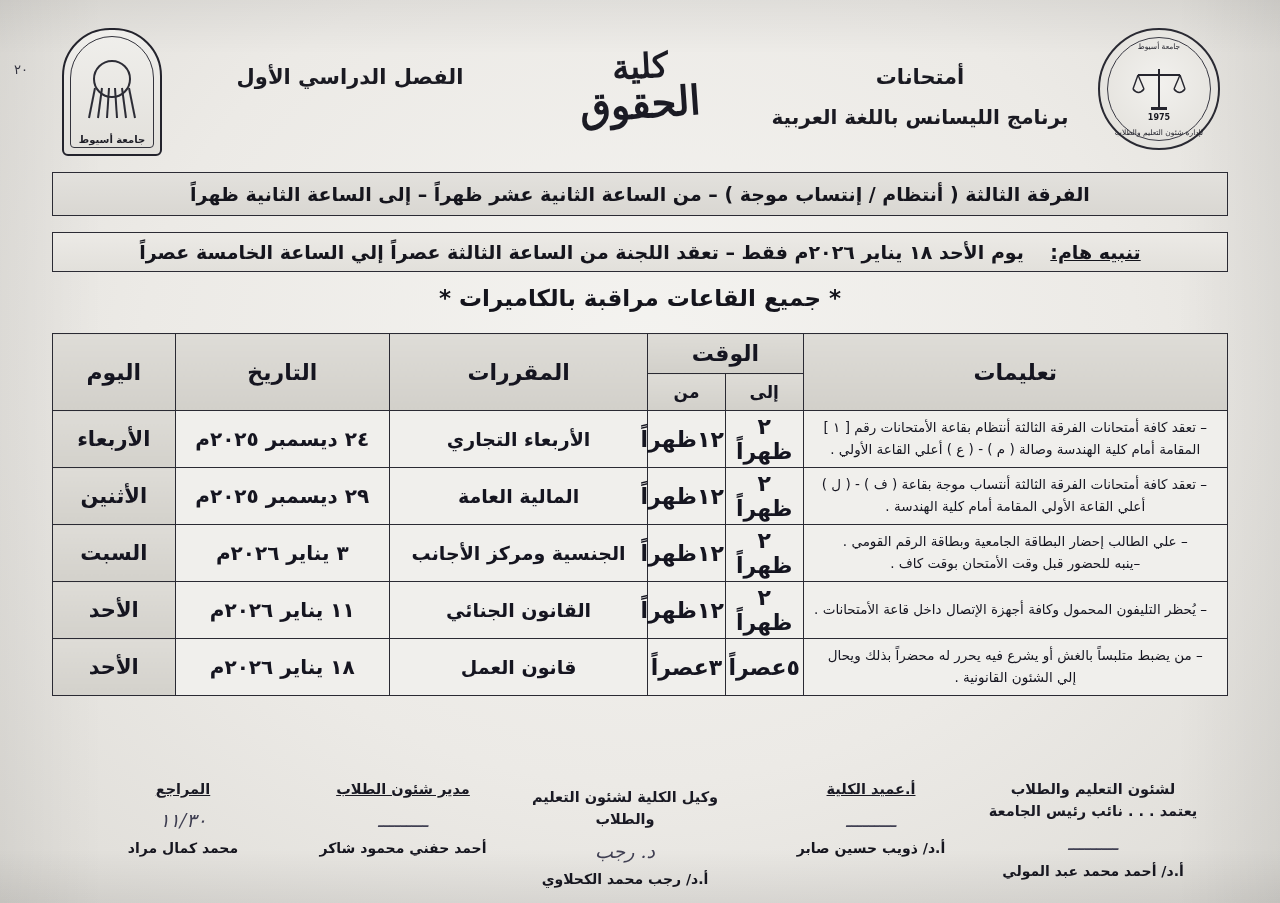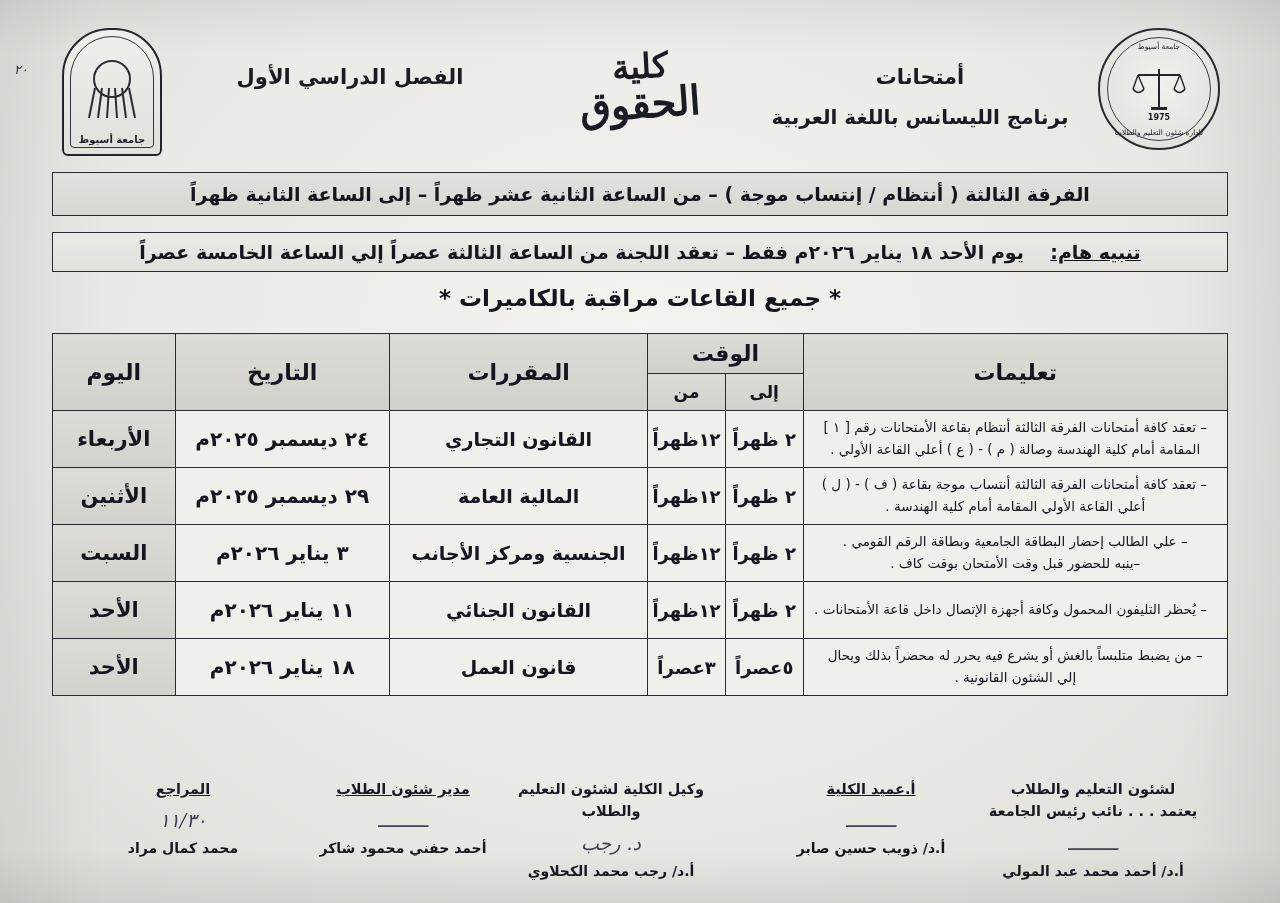--- a/index.html
+++ b/index.html
@@ -227,21 +227,21 @@
   .th-time   { width: 142px; font-size: 22px; }
   .th-sub    { font-size: 17px; height: 34px; }
   .th-notes  { font-size: 22px; margin-top: 40px; }
   .r1 { height: 40px; }
   .cell-day {
     font-size: 21px; font-weight: bold;
     background: linear-gradient(180deg,#dedcd7 0%, #d3d1cb 100%);
   }
   .cell-date { font-size: 20px; font-weight: bold; }
   .cell-course { font-size: 19px; font-weight: bold; }
-  .cell-time { font-size: 18px; font-weight: bold; width: 71px; }
+  .cell-time { font-size: 22px; font-weight: bold; width: 71px; }
   tbody tr { height: 57px; }
   td.notes {
     text-align: right;
     vertical-align: middle;
     padding: 3px 20px;
     font-size: 13.5px;
     line-height: 1.62;
     font-weight: normal;
   }
   td.notes div { white-space: nowrap; }
@@ -276,30 +276,29 @@
     opacity: .85;
     letter-spacing: 1px;
   }
   .sig .name {
     font-size: 14px;
     font-weight: bold;
     color: #16161f;
   }
   .sig-1 { right: 10px;  }   
   .sig-2 { right: 232px; }   
-  .sig-3 { right: 492px; }   
+  .sig-3 { right: 478px; margin-top: 8px; }   
   .sig-4 { right: 700px; }   
   .sig-5 { right: 920px; }   
   .corner-mark {
     position: absolute;
     top: 44px;
     left: 14px;
     font-size: 13px;
     color: #33333f;
-    font-style: italic;
   }
 </style>
 </head>
 <body>
 
 <div class="page">
   <div class="scan-noise"></div>
 
   <div class="header">
 
@@ -390,21 +389,21 @@
         </tr>
       </thead>
       <tbody>
         <tr>
           <td class="notes">
             <div>– تعقد كافة أمتحانات الفرقة الثالثة أنتظام بقاعة الأمتحانات رقم [ ١ ]</div>
             <div>المقامة أمام كلية الهندسة وصالة ( م ) - ( ع ) أعلي القاعة الأولي .</div>
           </td>
           <td class="cell-time">٢ ظهراً</td>
           <td class="cell-time">١٢ظهراً</td>
-          <td class="cell-course">القانون التجاري</td>
+          <td class="cell-course">الأربعاء التجاري</td>
           <td class="cell-date">٢٤ ديسمبر ٢٠٢٥م</td>
           <td class="cell-day">الأربعاء</td>
         </tr>
         <tr>
           <td class="notes">
             <div>– تعقد كافة أمتحانات الفرقة الثالثة أنتساب موجة بقاعة ( ف ) - ( ل )</div>
             <div>أعلي القاعة الأولي المقامة أمام كلية الهندسة .</div>
           </td>
           <td class="cell-time">٢ ظهراً</td>
           <td class="cell-time">١٢ظهراً</td>

